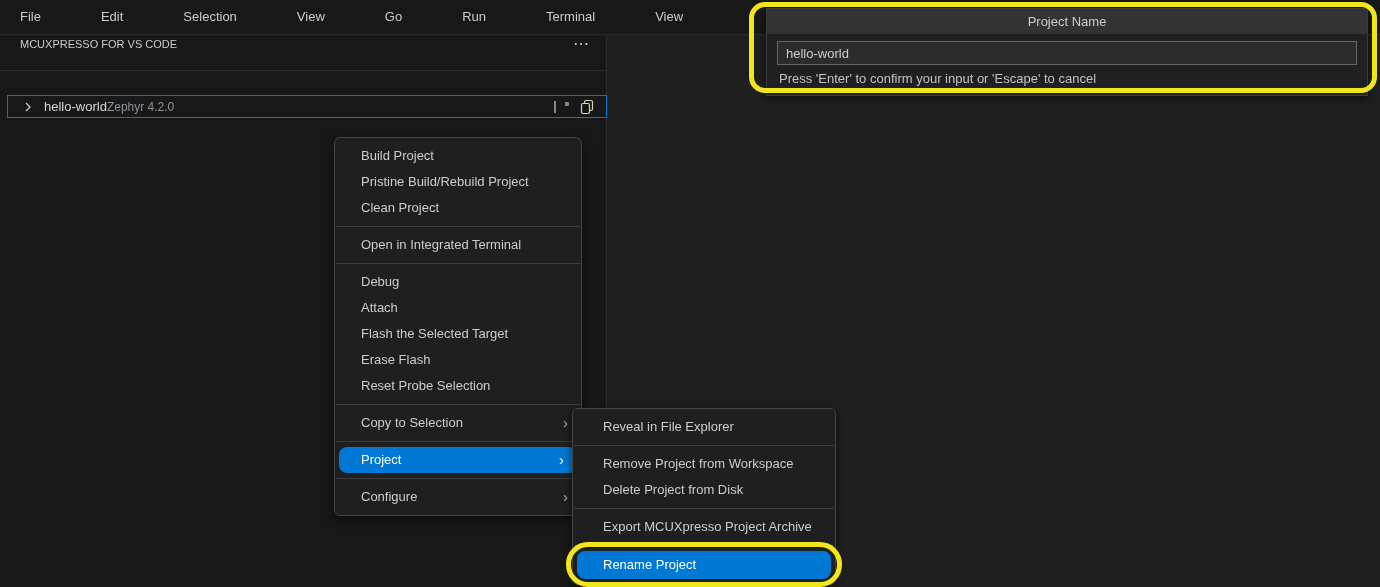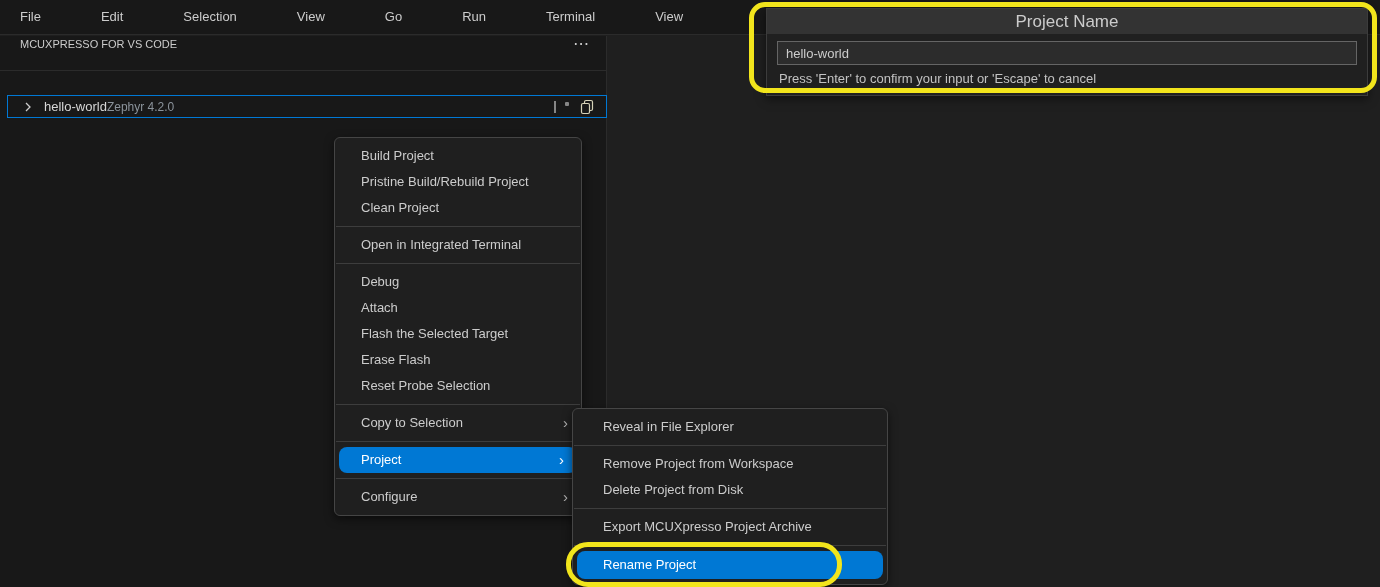--- a/index.html
+++ b/index.html
@@ -44,21 +44,21 @@
   .partial-frag-b { width:4px; height:4px; background:#9a9a9a; border-radius:1px; opacity:.85; margin-top:-6px; }
 
   svg.icon { display:block; }
 
   
   .menu {
     position:absolute; background:#1f1f1f; border:1px solid #454545; border-radius:6px;
     padding:5px 0; box-shadow:0 3px 10px rgba(0,0,0,.55);
   }
   .menu.primary { left:334px; top:105px; width:248px; z-index:10;margin-top:32px; }
-  .menu.secondary { left:572px; top:408px; width:316px; z-index:11; }
+  .menu.secondary { left:572px; top:408px; width:264px; z-index:11; }
   .mi {
     position:relative; height:26px; line-height:26px; padding:0 26px;
     color:#cccccc; white-space:nowrap; cursor:default;
   }
   .menu.secondary .mi { padding:0 30px; }
   .mi .sub-arrow {
     position:absolute; right:13px; top:0; height:26px; line-height:25px;
     font-size:15px; color:#b0b0b0;
   }
   .mi.active {
@@ -69,21 +69,21 @@
   .mi.active .sub-arrow { color:#ffffff; }
   .msep { height:1px; background:#3d3d3d; margin:5px 1px; }
 
   
   .dialog {
     position:absolute; left:766px; top:8px; width:602px; z-index:20;
     background:#202020; border:1px solid #3c3c3c; box-shadow:0 3px 9px rgba(0,0,0,.5);
   }
   .dialog-title {
     height:25px; line-height:25px; text-align:center;
-    background:#333333; color:#cccccc; font-size:17px;
+    background:#333333; color:#cccccc; font-size:13px;
   }
   .dialog-body { padding:7px 10px 7px 10px; }
   .dialog-input {
     width:100%; height:24px; background:#2c2c2c; border:1px solid #656565;
     color:#cccccc; font-size:13px; padding:0 8px; outline:none;
     font-family:"Liberation Sans","DejaVu Sans",sans-serif;
   }
   .dialog-helper { margin-top:6px; color:#c2c2c2; font-size:13px; padding-left:2px; padding-bottom:2px; }
 
   

